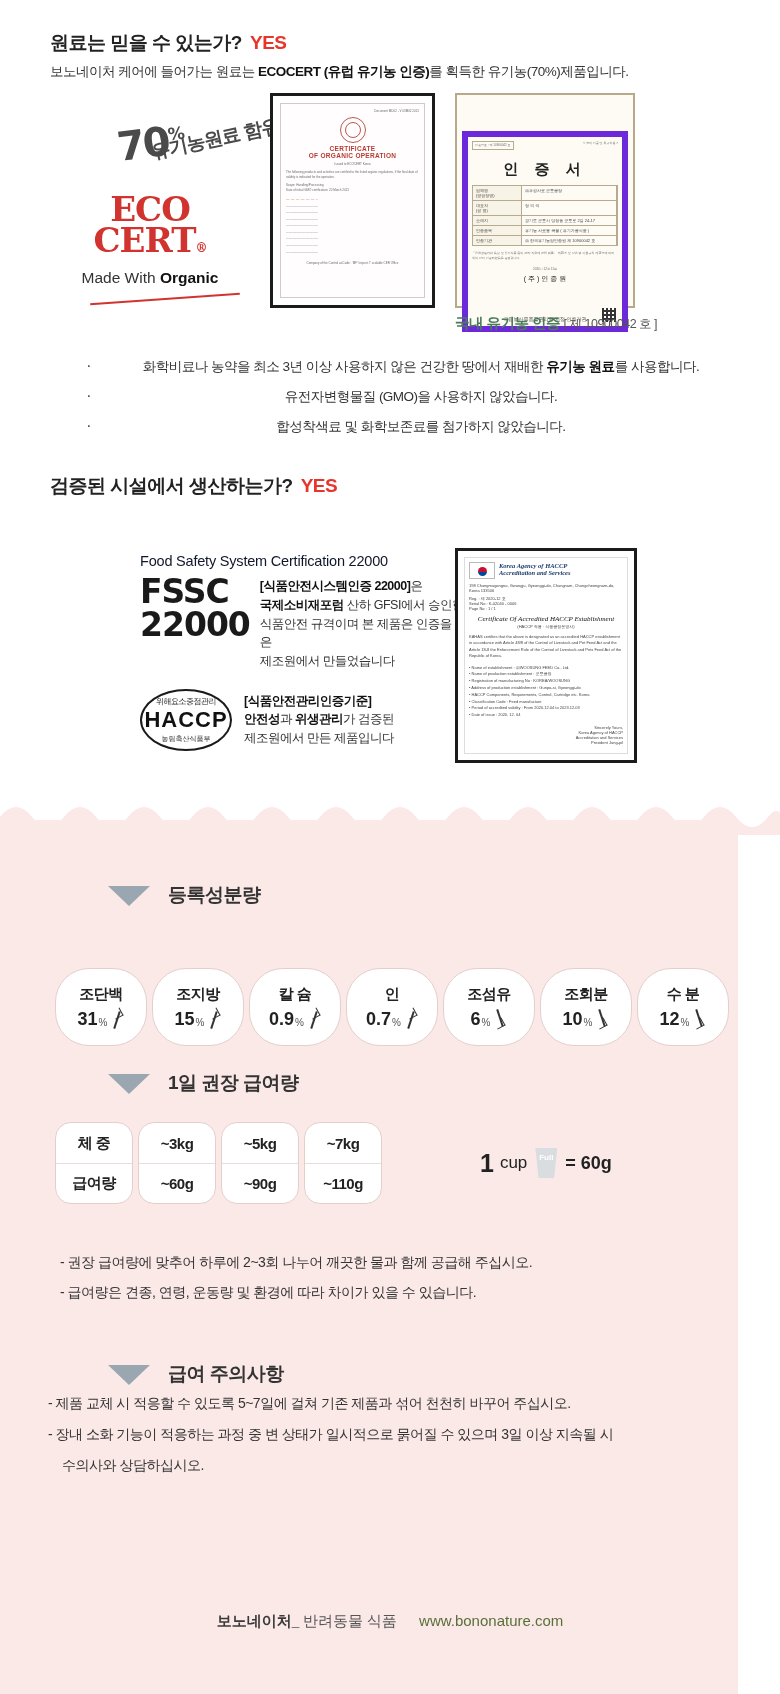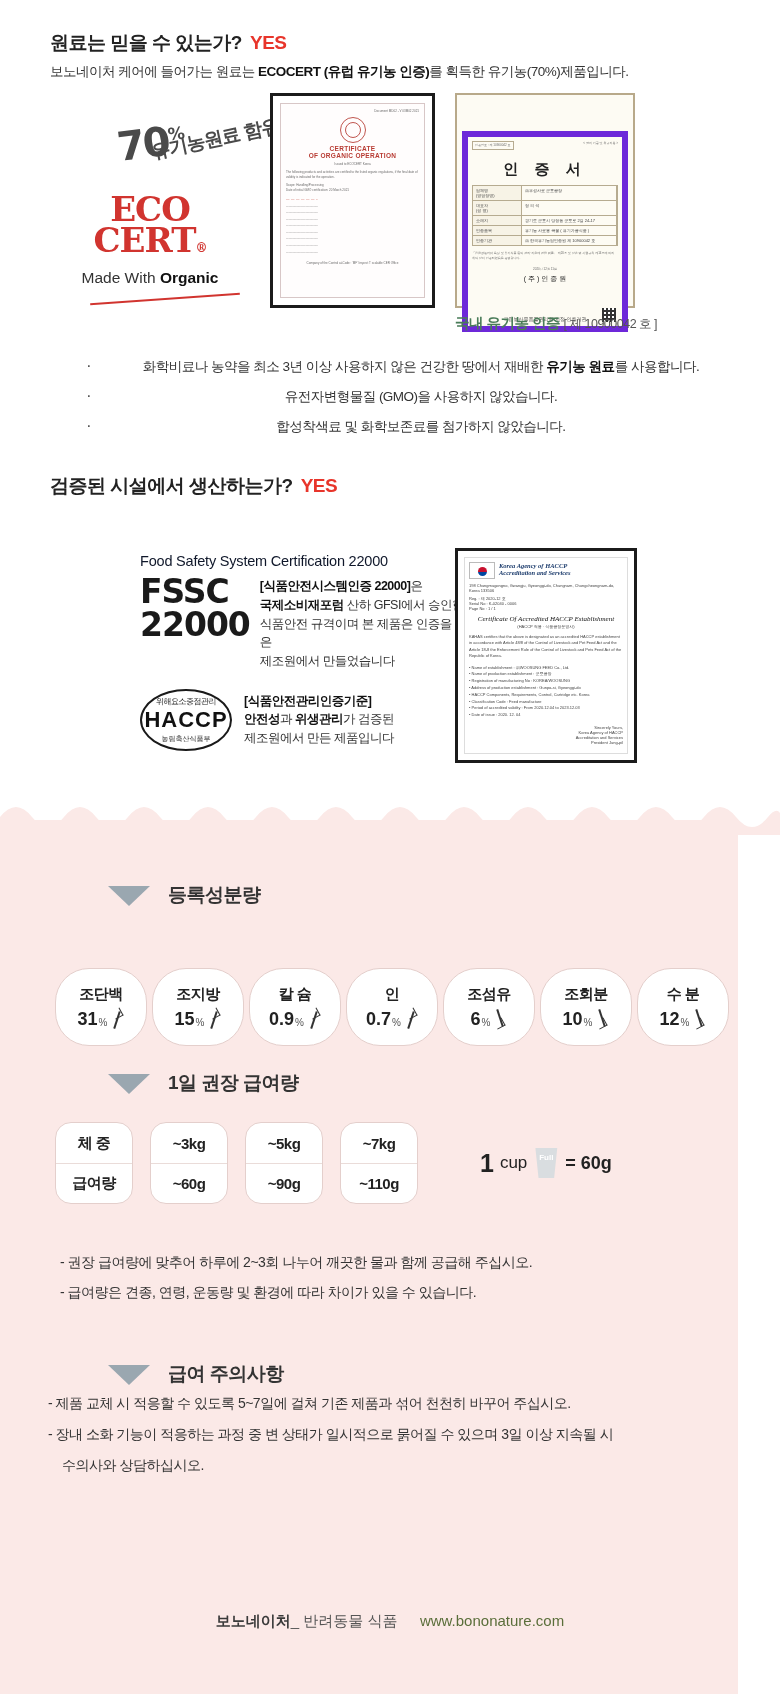--- a/index.html
+++ b/index.html
@@ -123,21 +123,21 @@
   .nut-valrow { display:flex; align-items:flex-end; margin-top:4px; }
   .nut-val { font-size:18px; font-weight:bold; color:#222; }
   .nut-pct { font-size:10px; color:#555; margin-left:1px; margin-bottom:2px; }
   .arrow { width:14px; height:22px; margin-left:3px; position:relative; }
   .arrow-up:before{ content:""; position:absolute; left:6px; top:3px; width:1.5px; height:18px; background:#333; transform:rotate(18deg);}
   .arrow-up:after{ content:""; position:absolute; left:3px; top:1px; width:8px; height:8px; border-top:1.5px solid #333; border-right:1.5px solid #333; transform:rotate(62deg);}
   .arrow-dn:before{ content:""; position:absolute; left:6px; top:1px; width:1.5px; height:18px; background:#333; transform:rotate(-18deg);}
   .arrow-dn:after{ content:""; position:absolute; left:2px; top:11px; width:8px; height:8px; border-bottom:1.5px solid #333; border-right:1.5px solid #333; transform:rotate(-28deg);}
 
   
-  .feed-wrap { position:absolute; left:55px; top:1122px; display:flex; gap:17px; align-items:stretch; }
+  .feed-wrap { position:absolute; left:55px; top:1122px; display:flex; gap:5px; align-items:stretch; }
   .feed-col {
     width:78px; background:#fff; border:1px solid #e4cfcc; border-radius:16px; overflow:hidden;
     display:flex; flex-direction:column;
   }
   .feed-col .c { height:40px; display:flex; align-items:center; justify-content:center; font-size:15px; color:#222; letter-spacing:-0.5px;}
   .feed-col .c.top { font-weight:bold; }
   .feed-col .c.bot { border-top:1px solid #eadcd9; font-weight:bold; }
   .feed-col.head .c { font-weight:bold; }
   .feed-plus {
     width:78px; background:#fff; border:1px solid #e4cfcc; border-radius:16px;
@@ -154,21 +154,21 @@
   .cup-eq .eqtxt { font-size:18px; font-weight:bold; color:#222; }
 
   .notes { position:absolute; left:60px; top:1254px; width:680px; }
   .notes p { margin:0 0 12px 0; font-size:14px; color:#333; letter-spacing:-0.5px; }
 
   .warn-list { position:absolute; left:48px; top:1393px; width:690px; }
   .warn-list p { margin:0 0 10px 0; font-size:14px; color:#333; letter-spacing:-0.5px; line-height:1.5; }
   .warn-list .indent { padding-left:14px; }
 
   .footer { position:absolute; left:0; top:1612px; width:780px; text-align:center; }
-  .footer .brand { font-size:15px; font-weight:bold; color:#3a3a3a; }
+  .footer .brand { font-size:15px; font-weight:bold; color:#3a3a3a;font-family:Liberation Serif, serif; }
   .footer .brand .thin { font-weight:normal; color:#555; }
   .footer .site { font-size:15px; color:#5a6e3a; margin-left:18px; }
 </style>
 </head>
 <body>
 
 <div class="page">
 
   <div class="top-section">
 

